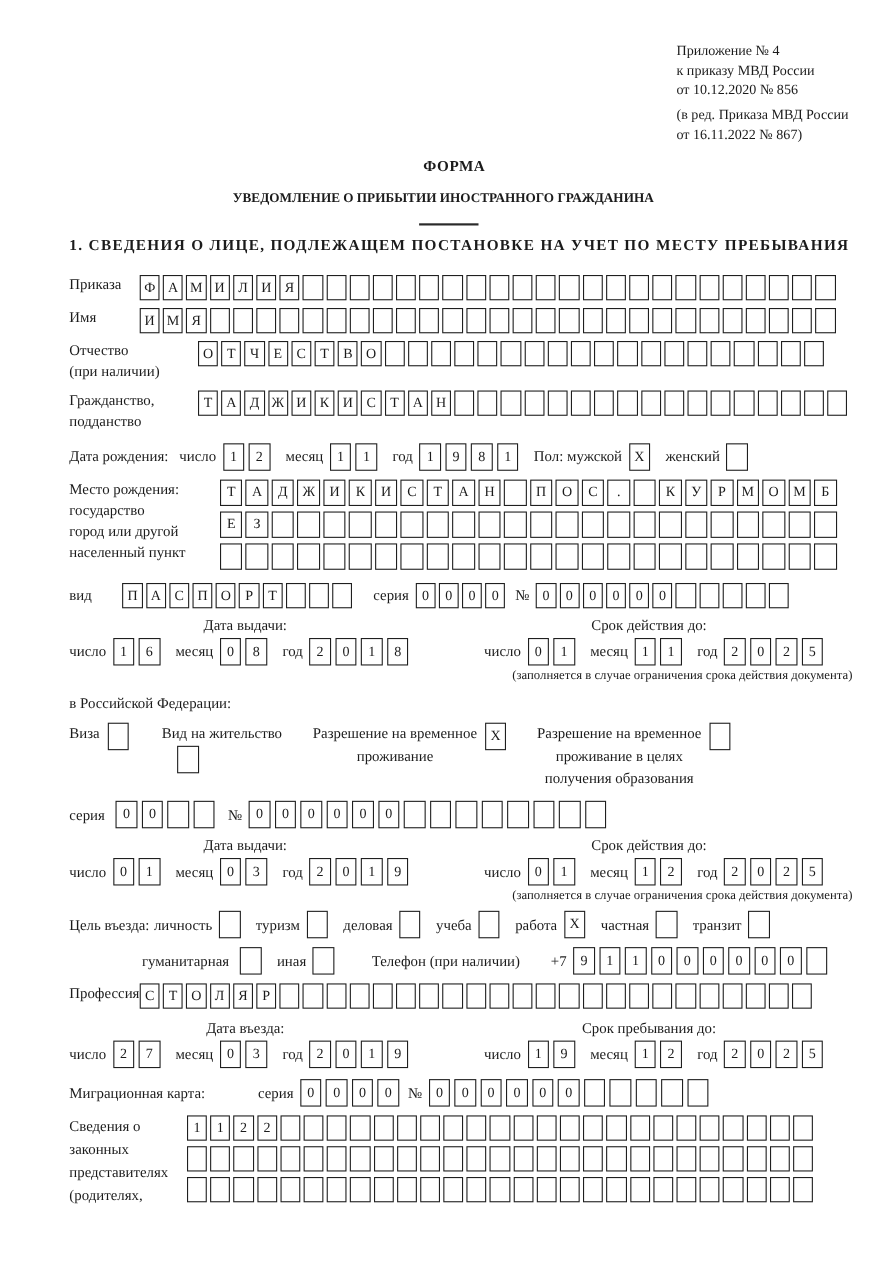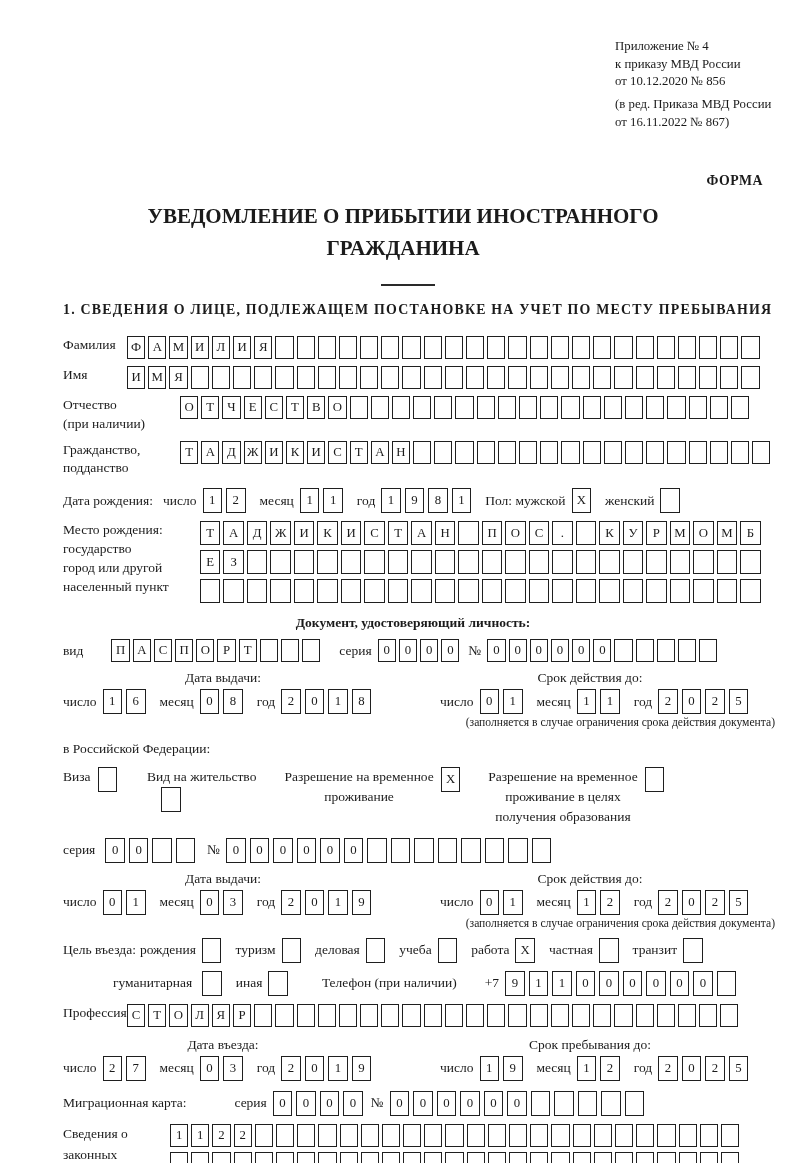--- a/index.html
+++ b/index.html
@@ -1,22 +1,22 @@
 <!DOCTYPE html>
 <html><head>
 <meta charset="utf-8">
 <style>
   html,body{margin:0;padding:0;background:#ffffff;width:800px;height:1163px;overflow:hidden;}
   body{font-family:"Liberation Serif","DejaVu Serif",serif;color:#1b1b1b;font-size:13.5px;}
   .page{box-sizing:border-box;width:800px;padding:38px 0 0 63px;}
   
   .h-right{margin-left:552px;width:200px;font-size:12.8px;line-height:1.38;}
   .h-gap{margin-top:5px;}
-  .forma{width:700px;text-align:right;padding-right:2px;font-weight:bold;margin:42px 0 12px 0;font-size:13.8px;letter-spacing:.5px;}
-  .title{width:660px;text-align:center;font-weight:bold;font-size:21px;line-height:1.5;margin:0 0 0 10px;}
+  .forma{width:700px;text-align:center;padding-right:2px;font-weight:bold;margin:12px 0 12px 0;font-size:13.8px;letter-spacing:.5px;}
+  .title{width:660px;text-align:center;font-weight:bold;font-size:12px;line-height:1.5;margin:0 0 0 10px;}
   .t-underline{display:inline-block;width:54px;border-bottom:2px solid #2a2a2a;margin-left:10px;height:14px;}
   .s1head{font-weight:bold;font-size:13.9px;letter-spacing:1.2px;margin:6px 0 18px 0;width:710px;}
   
   .frow{display:flex;align-items:flex-start;margin-bottom:7px;}
   .lbl{line-height:1.4;flex:0 0 auto;}
   .w64{width:64px;}
   .w117{width:117px;}
   .w137{width:137px;}
   .lbl2{line-height:1.4;}
   
@@ -40,21 +40,21 @@
   .d2 .flds{display:flex;align-items:center;}
   .note{width:712px;text-align:right;font-size:11.6px;margin:2px 0 8px 0;}
   .intro{line-height:1.75;}
   
   .permits{display:flex;align-items:flex-start;width:737px;margin:6px 0 10px 0;}
   .pitem{display:flex;align-items:flex-start;}
   .pitem .plabel{line-height:1.5;}
   .pitem .center{text-align:center;}
   .pbox{margin-left:7px;}
   
-  .ind66{margin-left:50px;}
+  .ind66{margin-left:66px;}
   .reps{display:flex;margin-top:2px;}
   .reps .lblcol{width:107px;line-height:1.55;}
   .reps .cellscol{flex:1;}
   .mt10{margin-top:10px;}
 </style>
 </head>
 <body>
 
 <div class="page">
 
@@ -69,21 +69,21 @@
   <div class="forma">ФОРМА</div>
 
   <div class="title">
     <div>УВЕДОМЛЕНИЕ О ПРИБЫТИИ ИНОСТРАННОГО ГРАЖДАНИНА</div>
     <div><span class="t-underline"></span></div>
   </div>
 
   <div class="s1head">1. СВЕДЕНИЯ О ЛИЦЕ, ПОДЛЕЖАЩЕМ ПОСТАНОВКЕ НА УЧЕТ ПО МЕСТУ ПРЕБЫВАНИЯ</div>
 
   <div class="frow">
-    <div class="lbl w64">Фамилия</div>
+    <div class="lbl w64">Приказа</div>
     <div class="cells">
         <span class="cell">Ф</span>
         <span class="cell">А</span>
         <span class="cell">М</span>
         <span class="cell">И</span>
         <span class="cell">Л</span>
         <span class="cell">И</span>
         <span class="cell">Я</span>
         <span class="cell"></span>
         <span class="cell"></span>
@@ -331,21 +331,20 @@
           <span class="cell"></span>
           <span class="cell"></span>
           <span class="cell"></span>
           <span class="cell"></span>
           <span class="cell"></span>
           <span class="cell"></span>
         </div>
     </div>
   </div>
 
-  <div class="dochead">Документ, удостоверяющий личность:</div>
 
   <div class="inline">
     <span>вид</span>
     <span class="cells" style="margin-left:28px;">
         <span class="cell">П</span>
         <span class="cell">А</span>
         <span class="cell">С</span>
         <span class="cell">П</span>
         <span class="cell">О</span>
         <span class="cell">Р</span>
@@ -533,21 +532,21 @@
             <span class="cell">2</span>
             <span class="cell">5</span>
           </span>
       </div>
     </div>
   </div>
   <div class="note">(заполняется в случае ограничения срока действия документа)</div>
 
   <div class="inline">
     <span>Цель въезда:</span>
-    <span class="dl" style="margin-left:4px;">рождения</span>
+    <span class="dl" style="margin-left:4px;">личность</span>
     <span class="cells md">
         <span class="cell"></span>
       </span>
     <span class="dl">туризм</span>
     <span class="cells md">
         <span class="cell"></span>
       </span>
     <span class="dl">деловая</span>
     <span class="cells md">
         <span class="cell"></span>

